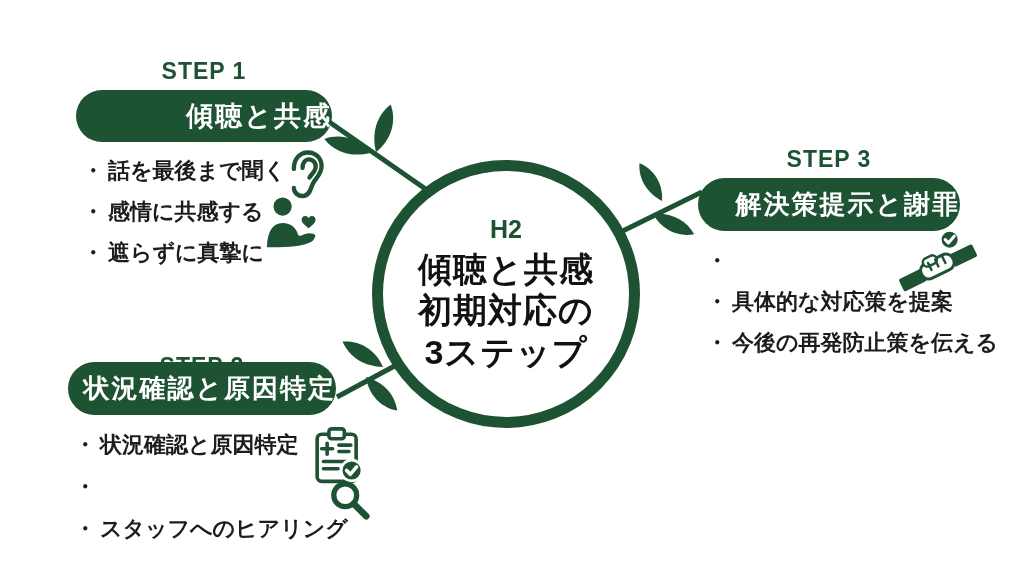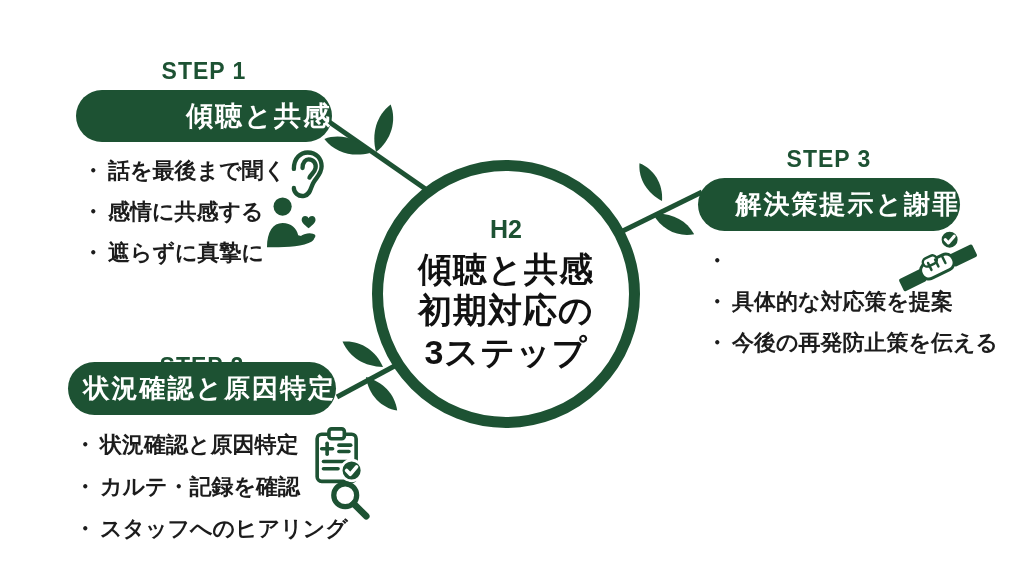--- a/index.html
+++ b/index.html
@@ -108,21 +108,20 @@
   <div class="pill pill2">
     <span>状況確認と原因特定</span>
   </div>
   <div class="blist list2">
     <div class="row">
       <span class="bullet">・</span>
       <span>状況確認と原因特定</span>
     </div>
     <div class="row">
       <span class="bullet">・</span>
-      <span>カルテ・記録を確認</span>
     </div>
     <div class="row">
       <span class="bullet">・</span>
       <span>スタッフへのヒアリング</span>
     </div>
   </div>
 
   <svg class="icon icon-clipboard" width="54" height="58" viewBox="0 0 56 64">
     <rect x="5" y="8" width="43" height="52" rx="5" fill="#ffffff" stroke="#1d5233" stroke-width="4"></rect>
     <rect x="18" y="2" width="17" height="11" rx="3" fill="#ffffff" stroke="#1d5233" stroke-width="4"></rect>

